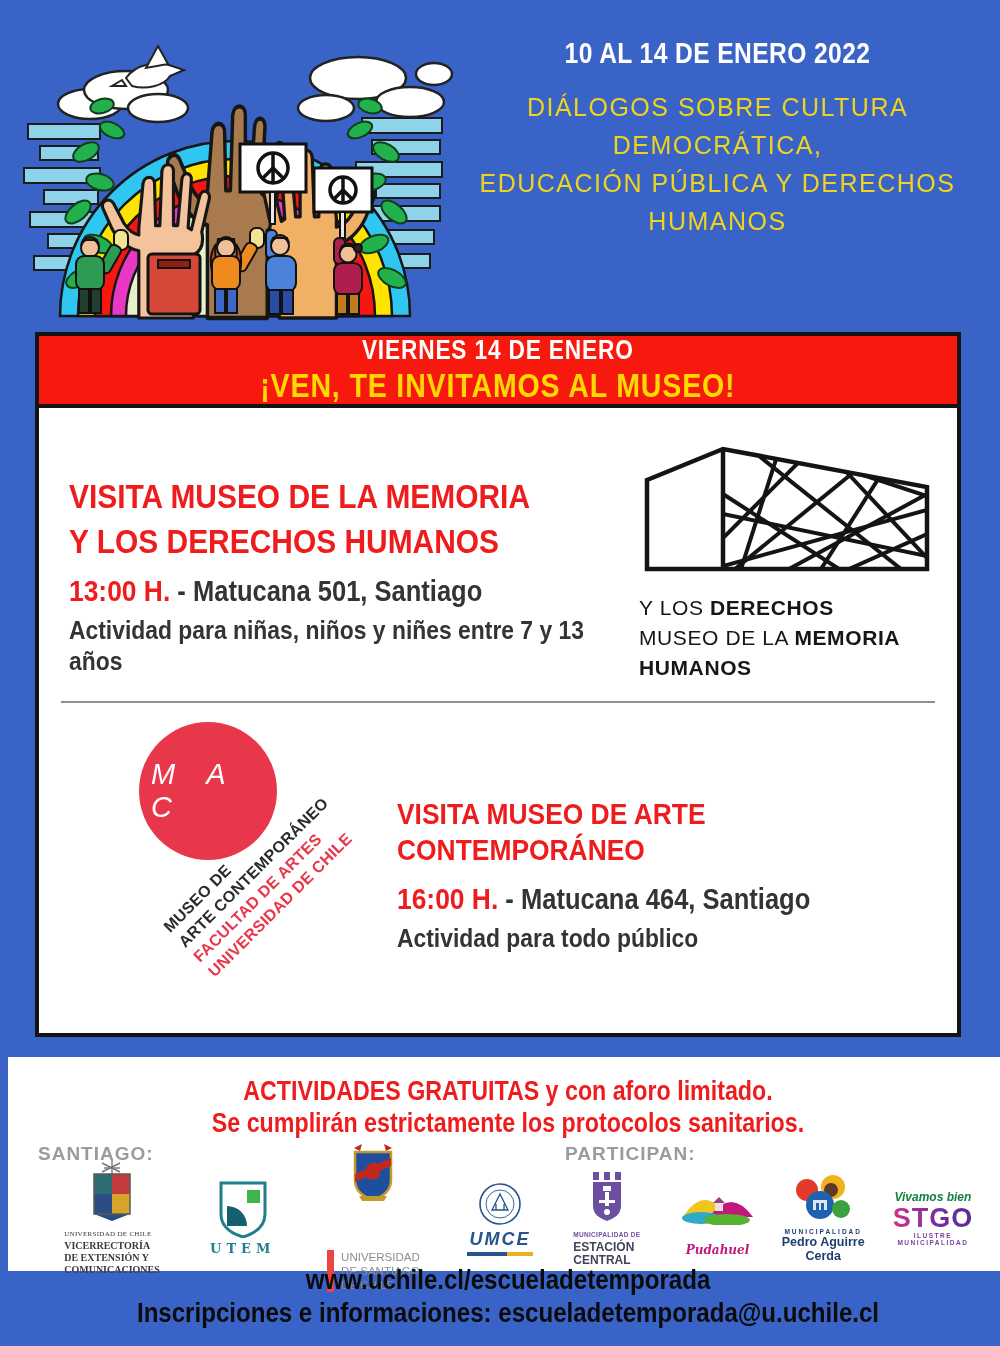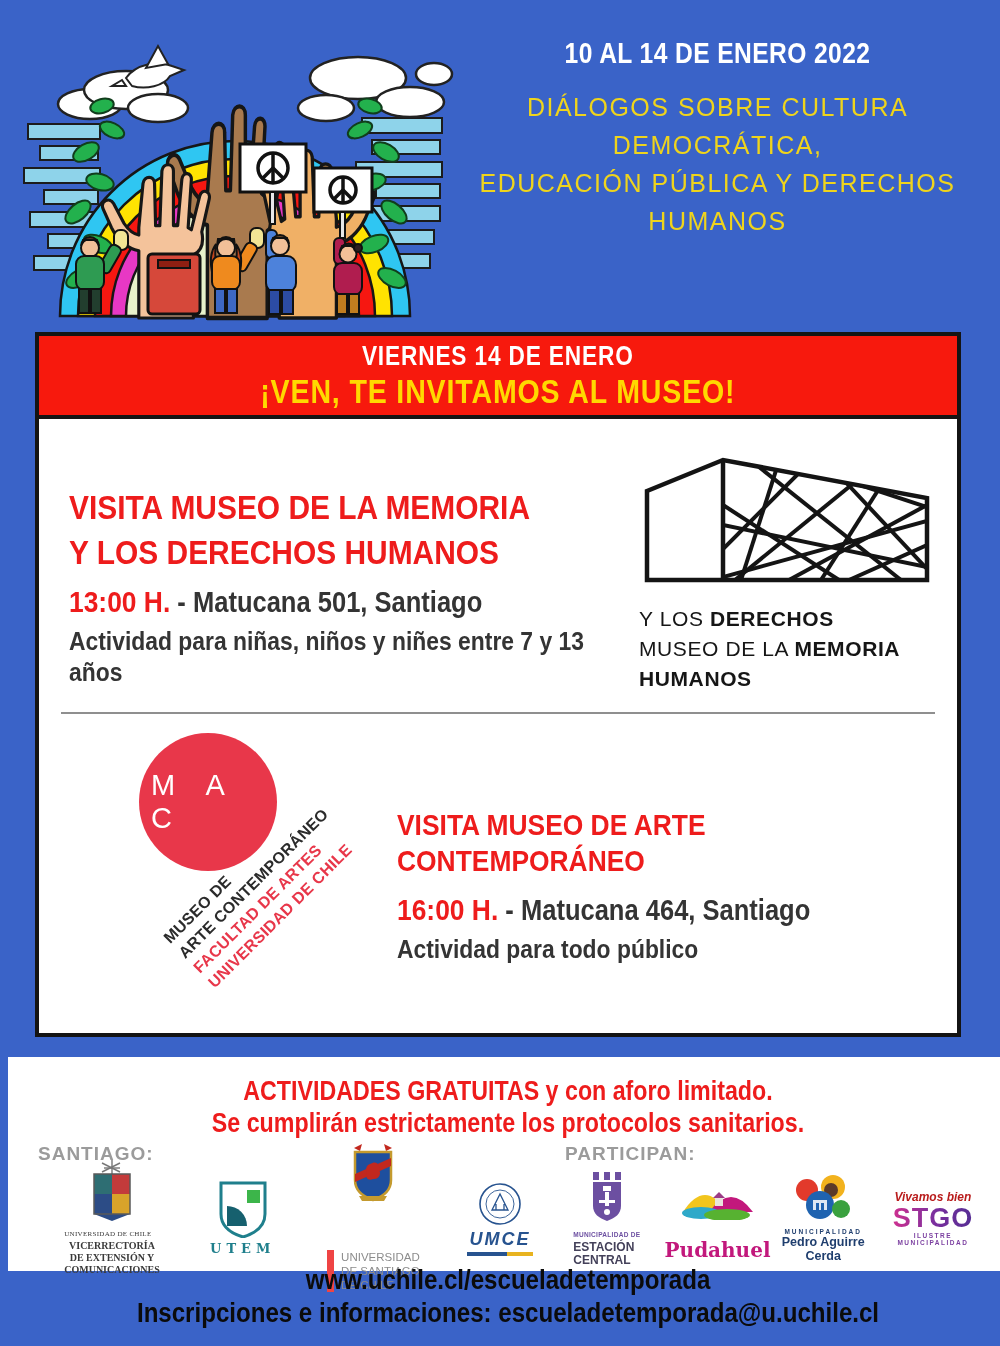--- a/index.html
+++ b/index.html
@@ -24,21 +24,21 @@
   .hero-sub{
     margin-top:18px;font-size:25px;line-height:38px;letter-spacing:1.5px;
     color:var(--subtitle-yellow,#EFD41C);font-weight:400;
   }
   
   .main-box{
     position:absolute;left:35px;top:332px;width:926px;height:705px;
     border:4px solid #141414;background:#ffffff;box-sizing:border-box;
   }
   .banner{
-    height:83px;background:var(--banner-red,#F7190D);
+    height:72px;background:var(--banner-red,#F7190D);
     border-bottom:4px solid #141414;box-sizing:border-box;
     display:flex;flex-direction:column;align-items:center;justify-content:center;
   }
   .banner-line1{font-size:27px;font-weight:bold;color:#ffffff;letter-spacing:1px;
     transform:scaleX(.84);transform-origin:50% 50%;}
   .banner-line2{font-size:34px;font-weight:bold;color:var(--banner-yellow,#FFD900);
     letter-spacing:1px;transform:scaleX(.84);transform-origin:50% 50%;}
   .white-body{position:relative;height:596px;padding-left:37px;}
   .sec-memoria{position:absolute;top:0;left:0;right:0;height:292px;}
   .divider{position:absolute;top:293px;left:22px;right:22px;border-top:2px solid #8f8f8f;}
@@ -50,21 +50,21 @@
   .time-red{color:var(--accent-red,#EE1C1C);}
   .addr{color:#343434;font-size:29px;}
   .audience{margin-top:7px;font-size:26px;font-weight:bold;color:#343434;}
   .mem-logo{position:absolute;right:26px;top:30px;width:292px;}
   .mem-logo-text{margin-top:16px;font-size:21px;line-height:30px;color:#161616;letter-spacing:.6px;}
   .mem-logo-text .b{font-weight:bold;}
   
   .mac-logo{position:absolute;left:100px;top:18px;width:300px;height:280px;}
   .mac-circle{
     width:138px;height:138px;border-radius:50%;background:var(--mac-red,#E8374A);
-    display:flex;align-items:center;justify-content:flex-end;
+    display:flex;align-items:center;justify-content:flex-end;font-style:italic;
   }
   .mac-letters{color:#fff;font-size:29px;letter-spacing:12px;padding-left:12px;font-weight:400;}
   .mac-rotated{
     position:absolute;left:20px;top:200px;transform:rotate(-45deg);transform-origin:0 0;
     font-size:16px;line-height:21px;font-weight:bold;letter-spacing:.3px;white-space:nowrap;
   }
   .mac-rot-dark{color:#2b2b2b;}
   .mac-rot-red{color:var(--mac-red,#E8374A);}
   .mac-text{position:absolute;left:358px;top:92px;width:560px;}
   .mac-title{font-size:30px;line-height:36px;font-weight:bold;color:var(--accent-red,#EE1C1C);}
@@ -77,38 +77,38 @@
   .org-label{position:absolute;left:30px;top:86px;font-size:19px;font-weight:bold;
     color:#9b9b9b;letter-spacing:1px;}
   .part-label{position:absolute;left:557px;top:86px;font-size:19px;font-weight:bold;
     color:#9b9b9b;letter-spacing:1px;}
   .logos-row{position:absolute;left:25px;top:112px;width:950px;height:98px;
     display:flex;align-items:center;justify-content:space-between;}
   .logo{display:flex;align-items:center;justify-content:center;flex-direction:column;}
   .logo-row{display:flex;align-items:center;gap:6px;}
   .uch-text{font-size:10px;line-height:12px;color:#3a3a3a;font-family:"Liberation Serif",serif;}
   .uch-text .tiny{font-size:7px;letter-spacing:.3px;}
-  .uch-text .b{font-weight:bold;text-align:center;}
+  .uch-text .b{font-weight:bold;}
   .utem-word{margin-top:3px;color:#1F7F8C;font-family:"DejaVu Serif",serif;
     font-size:13px;letter-spacing:5px;font-weight:bold;}
   .usach-text{font-size:11.5px;line-height:14px;color:#8c8c8c;
     border-left:7px solid #ef4444;padding-left:7px;margin-top:40px;}
   .umce-word{margin-top:2px;color:#27538F;font-size:18px;font-weight:bold;letter-spacing:2px;font-style:italic;}
   .umce-bar{width:66px;height:4px;margin-top:2px;display:flex;}
   .umce-bar .b1{flex:3;background:#27538F;}
   .umce-bar .b2{flex:2;background:#E8B31F;}
   .est-text{font-size:12px;line-height:13px;font-weight:bold;color:#44415A;}
   .est-text .tiny{font-size:6.5px;color:#6C4FA1;font-weight:bold;letter-spacing:.3px;}
   .pud-word{margin-top:18px;color:#C2187C;font-family:"DejaVu Serif",serif;
-    font-weight:bold;font-size:20px;}
+    font-style:italic;font-weight:bold;font-size:12px;}
   .pac-text{text-align:center;color:#1F3E6E;}
   .pac-text .tiny{font-size:6.5px;letter-spacing:2px;font-weight:bold;}
   .pac-text .big{font-size:12.5px;font-weight:bold;}
   .stgo{text-align:center;}
-  .stgo .viv{color:#b91c1c;font-weight:bold;font-style:italic;font-size:12px;}
+  .stgo .viv{color:#15803d;font-weight:bold;font-style:italic;font-size:12px;}
   .stgo .word{
     font-size:27px;font-weight:800;letter-spacing:1px;line-height:28px;
     background:linear-gradient(90deg,#E2308C,#7C2F9E,#4B2D91);
     -webkit-background-clip:text;background-clip:text;color:transparent;
   }
   .stgo .ilu{font-size:6.5px;color:#7B3FA0;letter-spacing:1.5px;font-weight:bold;}
   .footer{position:absolute;left:0;top:206px;width:100%;text-align:center;
     font-weight:bold;color:#0b0b0b;font-size:28px;line-height:33px;
     transform:scaleX(.86);transform-origin:50% 0;}
 </style>

